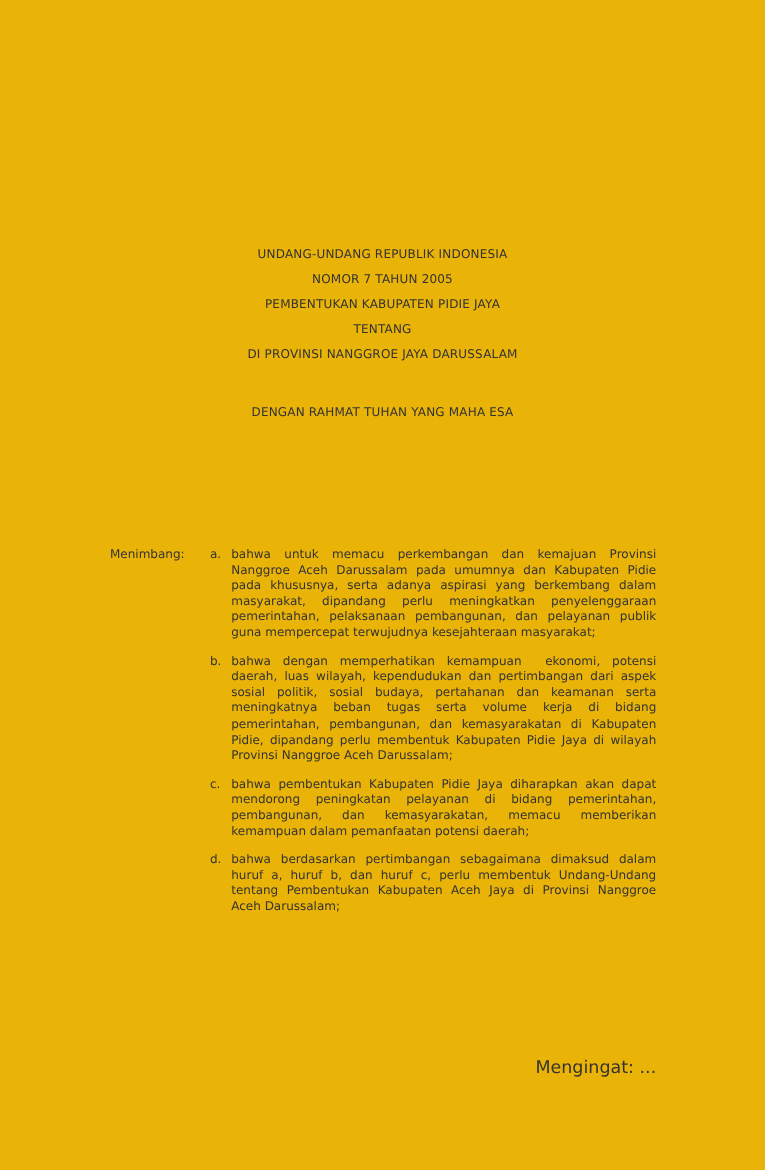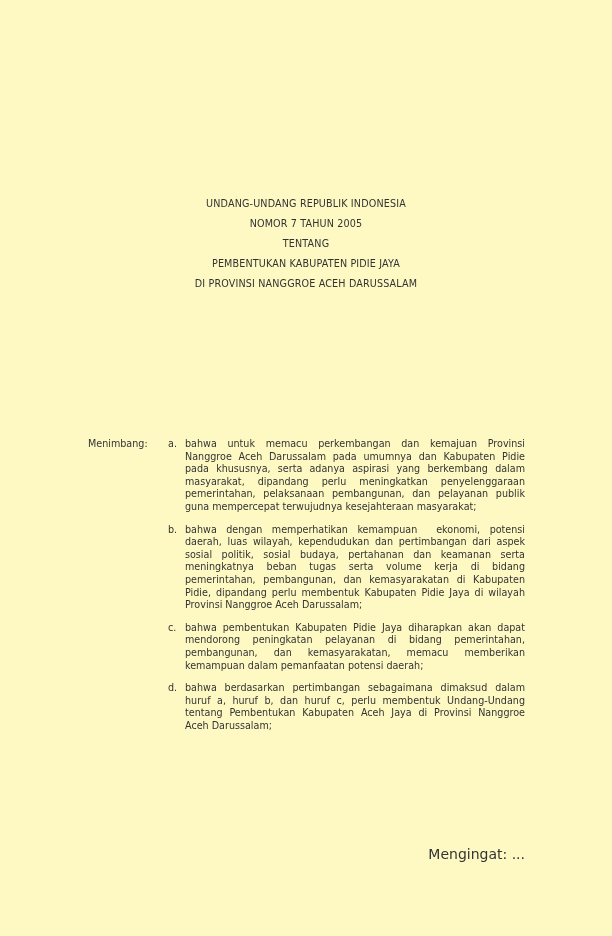--- a/index.html
+++ b/index.html
@@ -13,21 +13,21 @@
     height: 936px;
     position: relative;
     font-family: "DejaVu Sans", sans-serif;
     color: #2e2e2e;
     overflow: hidden;
   }
 
   .page {
     position: absolute;
     inset: 0;
-    background: #fef9c3;
+    background: #eab308;
   }
 
   
   .title-block {
     position: absolute;
     left: 0;
     right: 0;
     top: 194px;
     text-align: center;
   }
@@ -121,26 +121,27 @@
   }
 </style>
 </head>
 <body>
 
 <div class="page">
 
   <div class="title-block">
     <div class="title-line">UNDANG-UNDANG REPUBLIK INDONESIA</div>
     <div class="title-line">NOMOR 7 TAHUN 2005</div>
+    <div class="title-line">PEMBENTUKAN KABUPATEN PIDIE JAYA</div>
     <div class="title-line">TENTANG</div>
-    <div class="title-line">PEMBENTUKAN KABUPATEN PIDIE JAYA</div>
-    <div class="title-line">DI PROVINSI NANGGROE ACEH DARUSSALAM</div>
+    <div class="title-line">DI PROVINSI NANGGROE JAYA DARUSSALAM</div>
   </div>
 
   <div class="invocation">
+    <div class="invocation-line">DENGAN RAHMAT TUHAN YANG MAHA ESA</div>
     <div class="invocation-gap"></div>
   </div>
 
   <div class="considerations">
     <div class="cons-row">
       <div class="cons-label">Menimbang:</div>
       <div class="cons-items">
 
         <div class="cons-item">
           <div class="cons-marker">a.</div>

